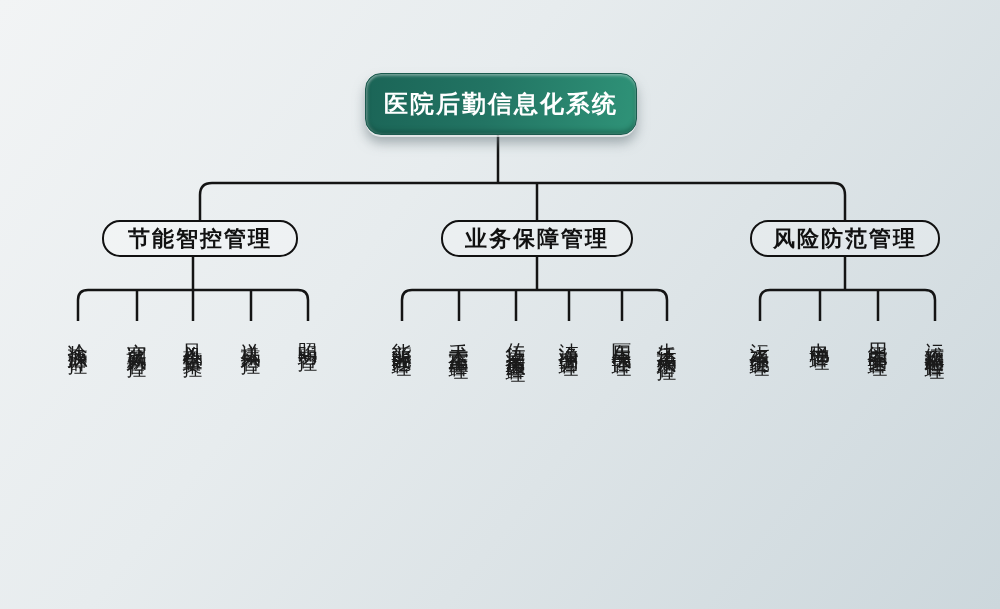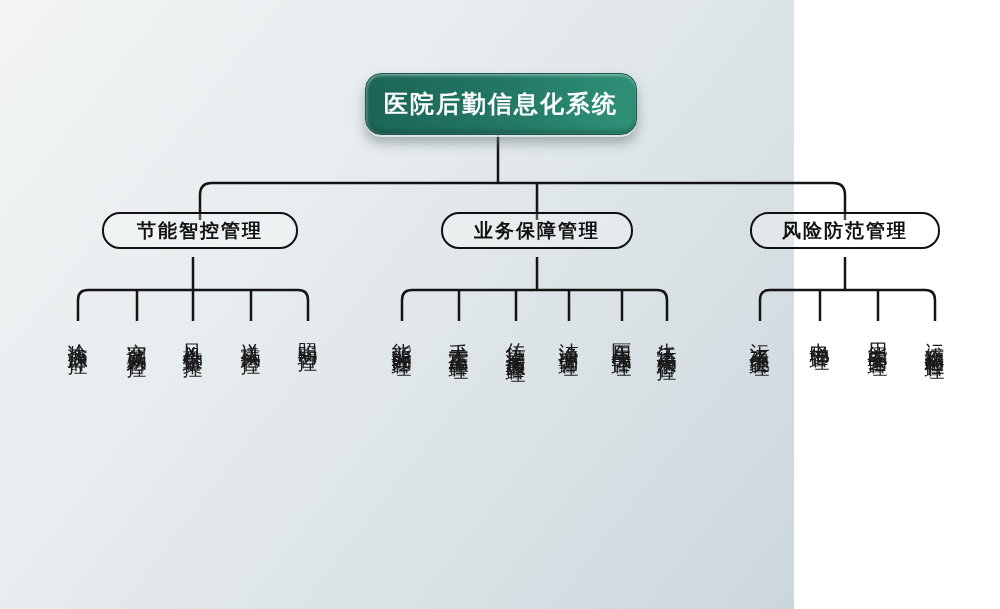--- a/index.html
+++ b/index.html
@@ -1,45 +1,45 @@
 <!DOCTYPE html>
 <html><head>
 <meta charset="utf-8">
 <style>
   html,body{margin:0;padding:0;}
   body{
     width:1000px;height:609px;overflow:hidden;
     font-family:"Liberation Sans","DejaVu Sans",sans-serif;
   }
   .stage{
-    position:relative;width:794px;height:609px;
+    position:relative;width:1000px;height:609px;
     background:linear-gradient(128deg,#f2f4f5 0%,#e7ecee 38%,#dde4e7 62%,#ccd7dc 100%);
   }
   .connectors{position:absolute;left:0;top:0;width:1000px;height:609px;}
   .connectors path{fill:none;stroke:#141414;stroke-width:2.5;}
   .root-node{
     position:absolute;left:365px;top:73px;width:270px;height:60px;
     border-radius:16px;
     background:linear-gradient(100deg,#1b6557 0%,#227463 45%,#2f9378 100%);
     box-shadow:
       inset 0 2px 3px rgba(255,255,255,0.35),
       inset 2px 0 3px rgba(255,255,255,0.18),
       inset 0 -3px 5px rgba(0,40,30,0.35),
       0 3px 0 -1px rgba(255,255,255,0.65),
       0 8px 12px rgba(105,120,125,0.55);
     border:1px solid #1c5a4e;
     display:flex;align-items:center;justify-content:center;
     color:#ffffff;font-size:24px;font-weight:bold;letter-spacing:2px;
   }
   .branch-node{
-    position:absolute;top:212px;height:37px;
+    position:absolute;top:220px;height:37px;
     border:2.5px solid #111111;border-radius:18px;
     background:rgba(255,255,255,0.25);
     display:flex;align-items:center;justify-content:center;
-    color:#111111;font-size:19px;font-weight:bold;letter-spacing:2px;
+    color:#111111;font-size:22px;font-weight:bold;letter-spacing:2px;
     box-sizing:border-box;
   }
   .leaf-node{
     position:absolute;top:327px;transform:translateX(-50%);
     writing-mode:vertical-rl;text-orientation:upright;
     color:#1a1a1a;font-size:20px;font-weight:500;letter-spacing:3px;
     line-height:1;white-space:nowrap;
   }
 </style>
 </head>

